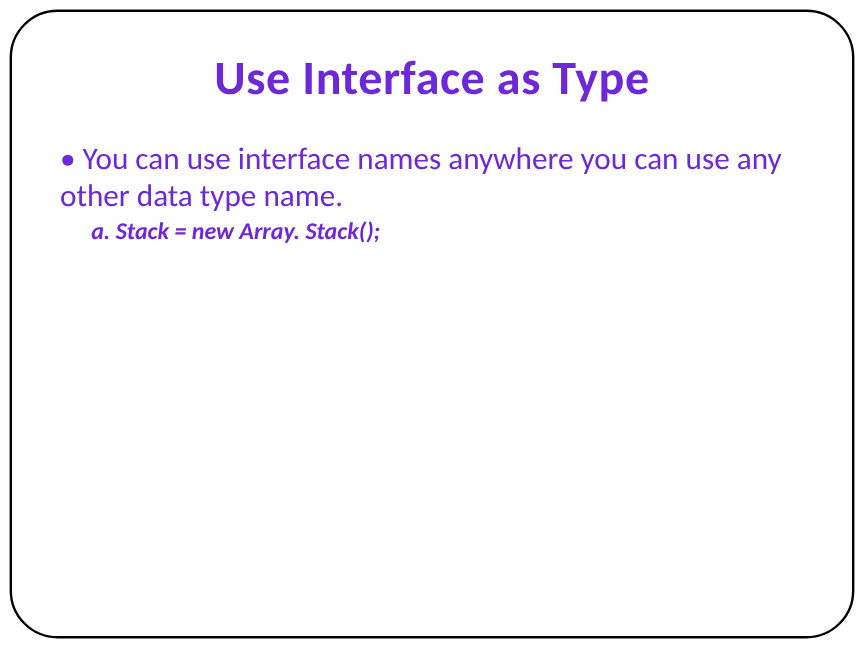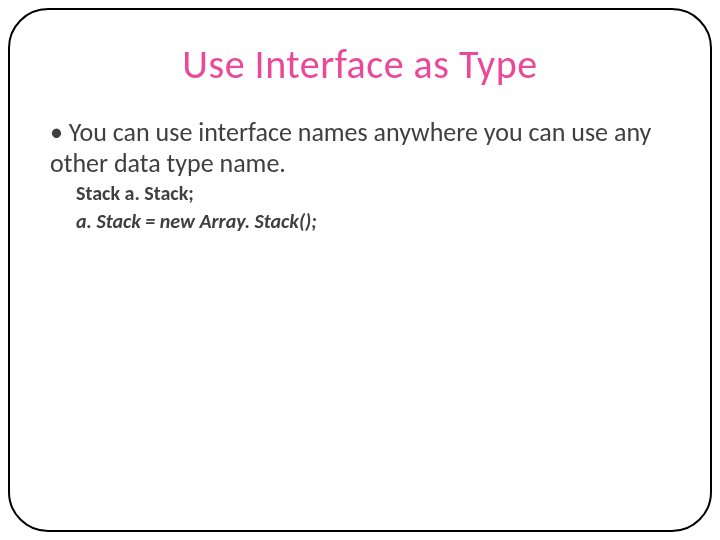--- a/index.html
+++ b/index.html
@@ -14,29 +14,29 @@
     position: absolute;
     top: 8px;
     left: 8px;
     right: 8px;
     bottom: 8px;
     border: 2px solid #000;
     border-radius: 40px;
     padding: 30px 40px 30px 40px;
   }
   .title {
-    color: #ec4899;
+    color: #6d28d9;
     font-size: 40px;
-    font-weight: 400;
+    font-weight: 700;
     text-align: center;
     margin-bottom: 28px;
     letter-spacing: 0.5px;
   }
   .content {
-    color: #404040;
+    color: #6d28d9;
     font-size: 26px;
     line-height: 1.2;
     margin-top: 15px;
   }
   .bullet {
     margin-bottom: 2px;
   }
   .code-line {
     font-size: 20px;
     font-weight: bold;
@@ -47,16 +47,15 @@
   .italic { font-style: italic; }
   .bold { font-weight: bold; }
 </style>
 </head>
 <body>
 
 <div class="slide-frame">
   <h1 class="title">Use Interface as Type</h1>
   <div class="content">
     <div class="bullet">• You can use interface names anywhere you can use any other data type name.</div>
-    <div class="code-line">Stack a. Stack;</div>
     <div class="code-line italic bold">a. Stack = new Array. Stack();</div>
   </div>
 </div>
 
 </body></html>

